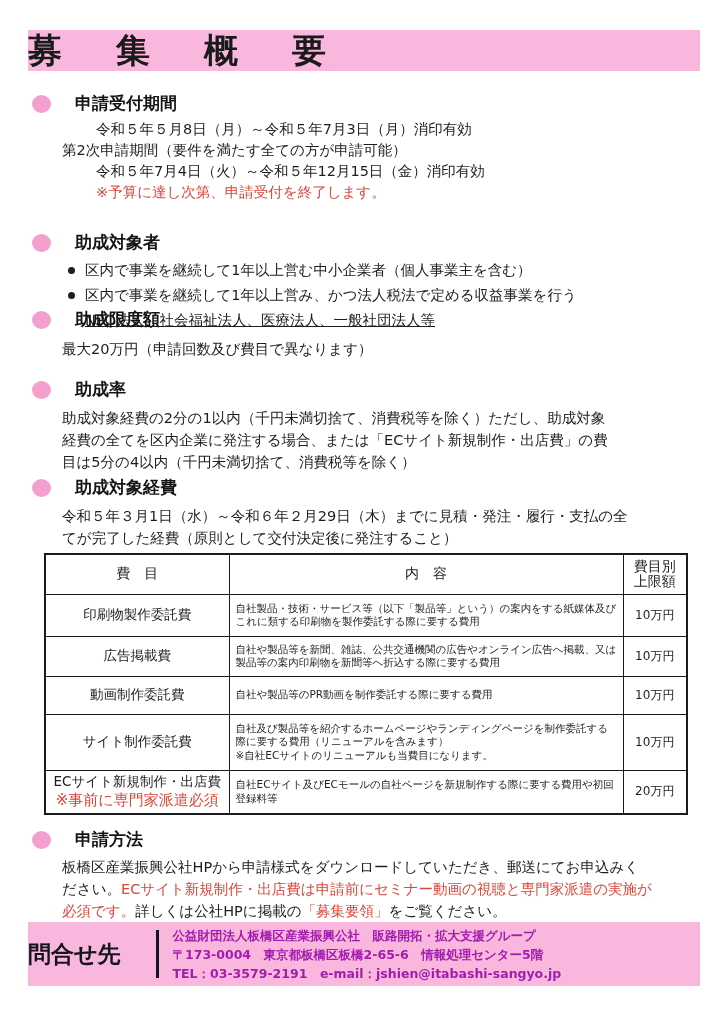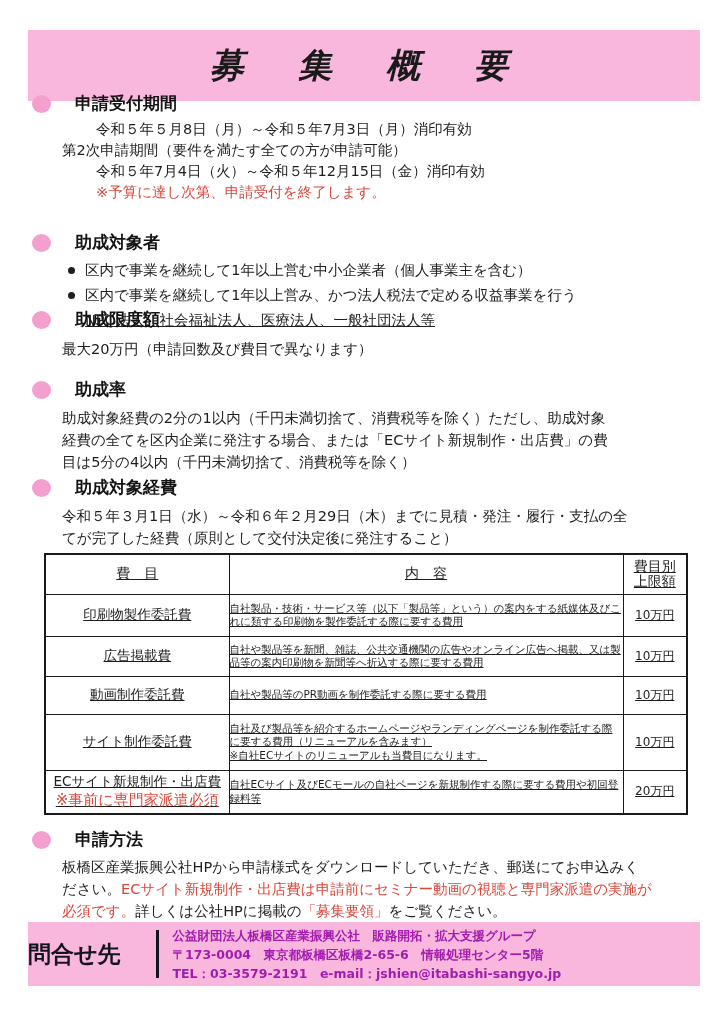--- a/index.html
+++ b/index.html
@@ -7,23 +7,23 @@
   .page {
     position:relative;
     width:724px; height:1024px;
     background:#ffffff;
     font-family:"DejaVu Sans","Liberation Sans",sans-serif;
     color:#1e1e1e;
     overflow:hidden;
   }
   
   .banner {
-    position:absolute; left:28px; top:30px; width:672px; height:71px;
+    position:absolute; left:28px; top:30px; width:672px; height:41px;
     background:#fab7dd;
-    display:flex; align-items:center; justify-content:center;font-style:italic;
+    display:flex; align-items:center; 
   }
   .banner .title {
     font-size:34px; font-weight:bold; color:#1a1a1a; letter-spacing:10px;
     white-space:nowrap;
   }
   
   .section { position:absolute; left:32px; width:660px; }
   .sec-heading {
     display:flex; align-items:center; gap:24px;
     font-size:17px; font-weight:bold; color:#141414;
@@ -43,21 +43,21 @@
     margin:9px 10px 0 0; flex:0 0 auto;
   }
   .list-cont { margin-left:17px; font-size:14.5px; line-height:25px;text-decoration:underline; }
   .para-line { font-size:14.5px; line-height:22px; margin-left:30px; }
   
   .exp-table {
     position:absolute; left:44px; top:553px; width:642px;
     border-collapse:collapse; table-layout:fixed;
   }
   .exp-table th, .exp-table td {
-    border:1.5px solid #1a1a1a; vertical-align:middle; padding:2px 0;text-decoration:underline;
+    border:1.5px solid #1a1a1a; vertical-align:middle; padding:2px 6px;
   }
   .exp-table th { font-size:14px; font-weight:normal; text-align:center; }
   .exp-table .col-item { width:184px; }
   .exp-table .col-desc { width:394px; }
   .exp-table .col-cap  { width:64px; }
   .cell-item { text-align:center; font-size:13.5px; }
   .cell-desc { font-size:10.5px; line-height:13.5px; text-align:left; padding-left:8px; }
   .cell-cap  { text-align:center; font-size:12px; }
   .cap-header { font-size:12px; line-height:15px; }
   .item-note { font-size:15px; margin-top:0; }

